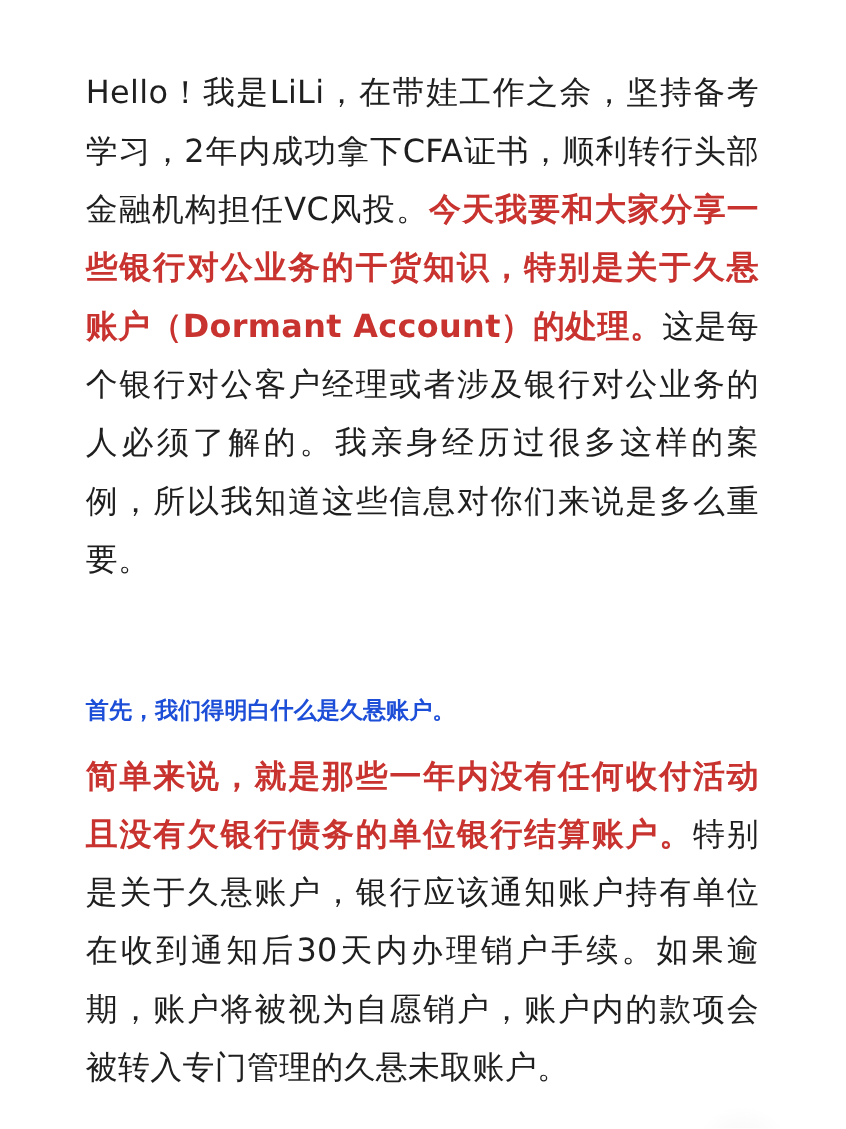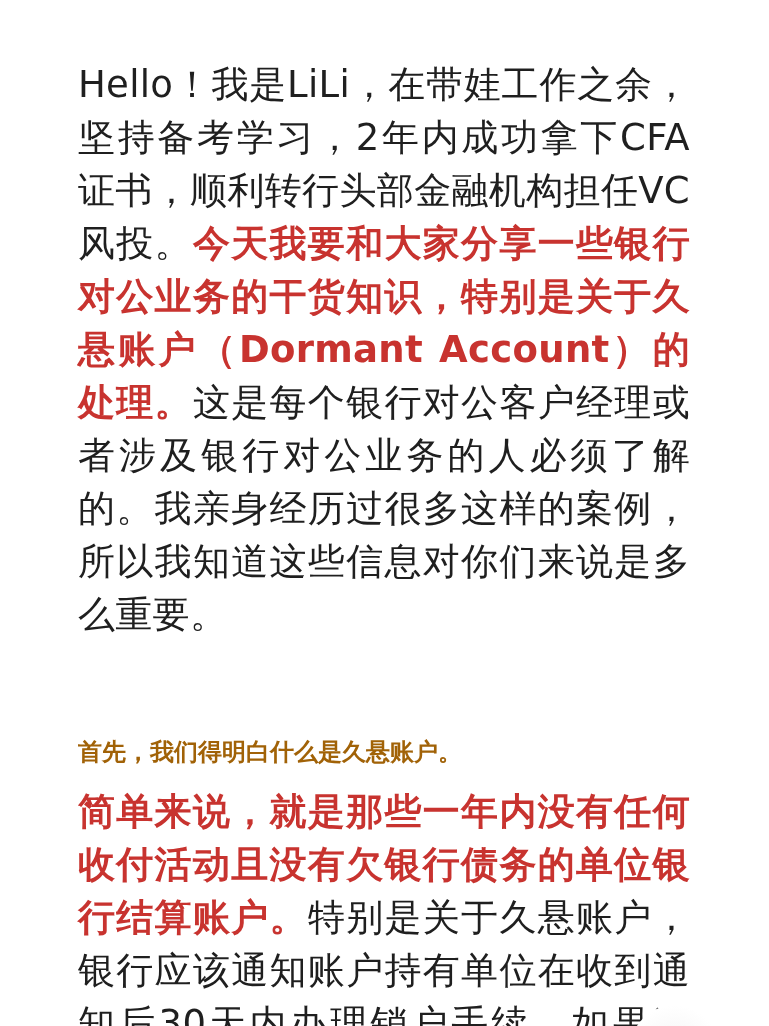--- a/index.html
+++ b/index.html
@@ -15,34 +15,34 @@
       font-family: "DejaVu Sans", "Liberation Sans", sans-serif;
       color: #1f1f1f;
     }
     .article {
       position: absolute;
       left: 78px;
       top: 58px;
       width: 612px;
     }
     .para {
-      font-size: 37px;
+      font-size: 29px;
       line-height: 53px;
       margin: 0;
       letter-spacing: 0.3px;
       text-align: justify;
     }
     .para-intro { margin-bottom: 0; }
     .spacer { height: 85px; }
     .heading {
       font-weight: bold;
-      font-size: 24px;
+      font-size: 21px;
       line-height: 53px;
       margin: 0 0 6px 0;
-      color: #a16207;
+      color: #1d4ed8;
     }
     .hl {
       color: #c8332f;
       font-weight: bold;
     }
     .fade-circle {
       position: absolute;
       left: 630px;
       top: 1005px;
       width: 90px;

